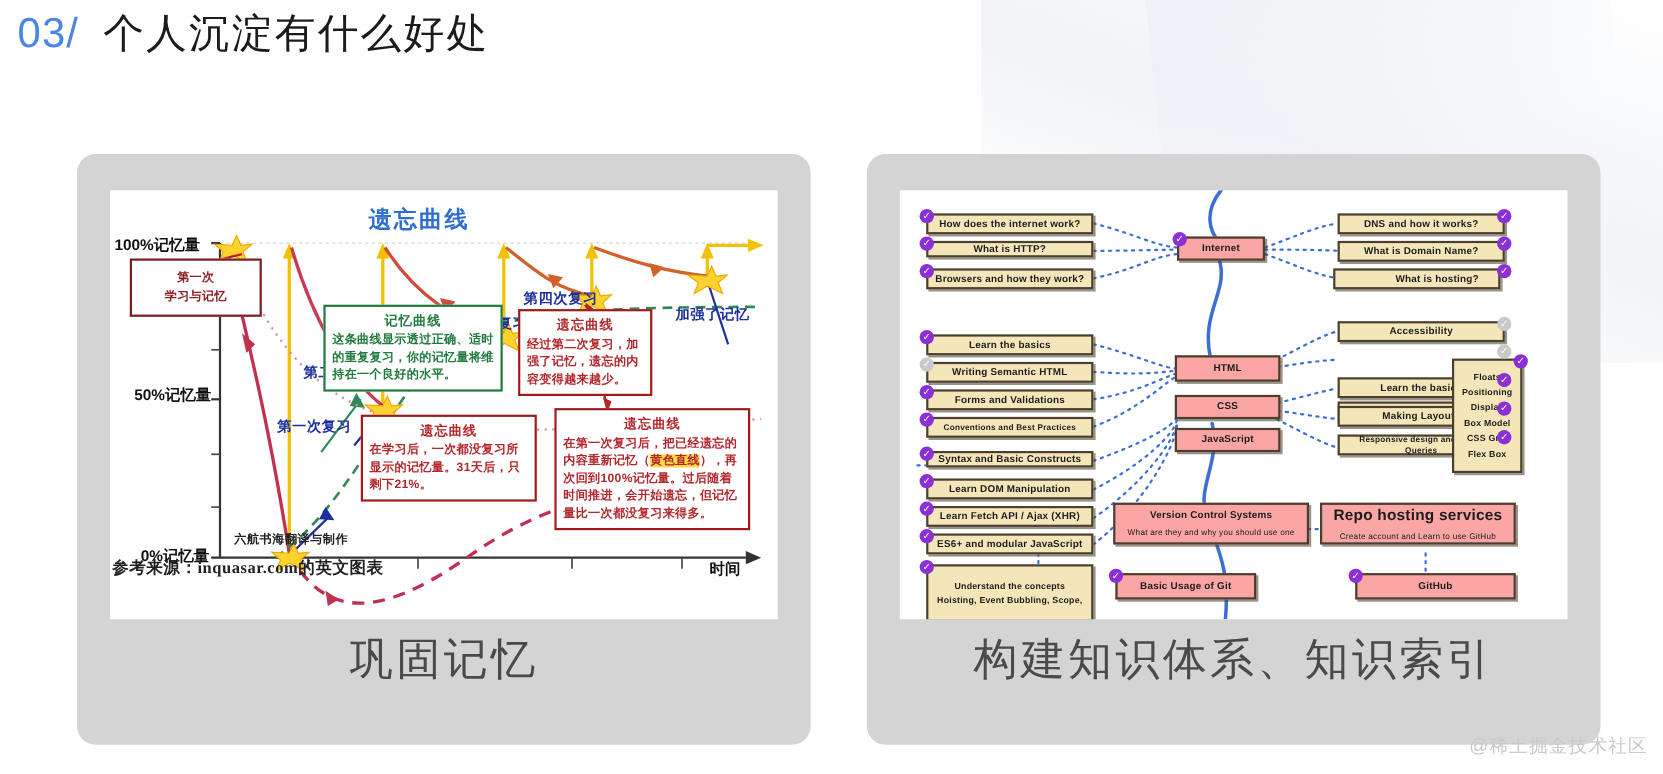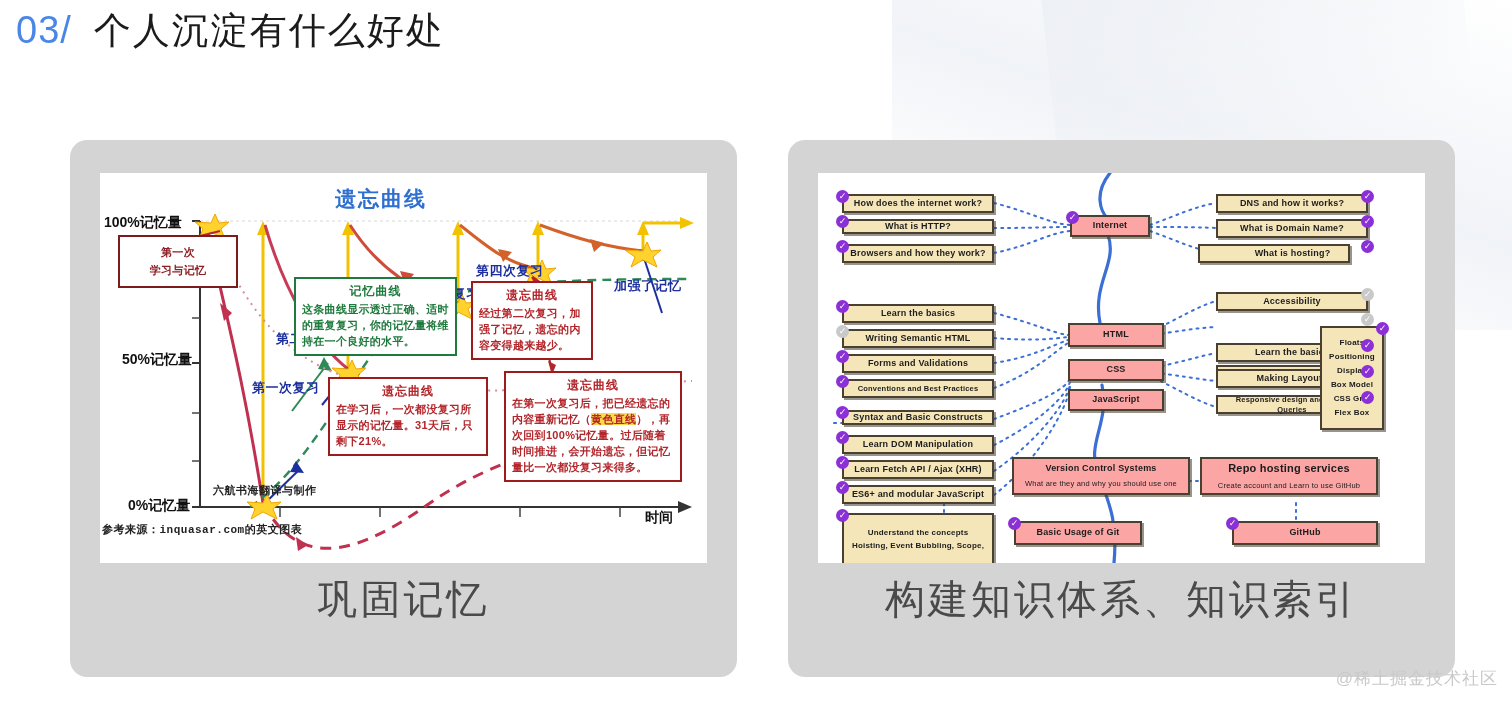--- a/index.html
+++ b/index.html
@@ -73,23 +73,23 @@
   #yl0   { left: 28px; top: 324px; }
   .xlab {
     position: absolute; left: 545px; top: 336px;
     font-size: 14px; font-weight: bold; color: #111;
   }
   .credit1 {
     position: absolute; left: 113px; top: 310px;
     font-size: 11px; font-weight: bold; color: #222; letter-spacing: .5px;
   }
   .credit2 {
-    position: absolute; left: 2px; top: 349px;
-    font-size: 11px; font-weight: bold; color: #222; letter-spacing: .5px;
-    font-family: Liberation Mono, monospace;
+    position: absolute; left: 2px; top: 334px;
+    font-size: 15px; font-weight: bold; color: #222; letter-spacing: .5px;
+    font-family: Liberation Serif, serif;
   }
   .rev-label {
     position: absolute; font-size: 13px; font-weight: bold;
     color: #1d2f9e; white-space: nowrap; letter-spacing: .5px;
   }
   #rev1 { left: 152px; top: 206px; }
   #rev2 { left: 176px; top: 157px; }
   #rev3 { left: 312px; top: 112px; }
   #rev4 { left: 376px; top:  89px; }
   #rev5 { left: 514px; top: 104px; }
@@ -419,21 +419,21 @@
       <div class="chk" style="left:18px; top:336px;">✓</div>
 
       <div class="mmnode" style="left:398px; top:21px; width:152px; height:19px;">
           <span>DNS and how it works?</span>
         </div>
       <div class="chk" style="left:543px; top:17px;">✓</div>
       <div class="mmnode" style="left:398px; top:46px; width:152px; height:19px;">
           <span>What is Domain Name?</span>
         </div>
       <div class="chk" style="left:543px; top:42px;">✓</div>
-      <div class="mmnode" style="left:380px; top:71px; width:152px; height:19px;padding-left:40px;">
+      <div class="mmnode" style="left:394px; top:71px; width:152px; height:19px;padding-left:40px;">
           <span>What is hosting?</span>
         </div>
       <div class="chk" style="left:543px; top:67px;">✓</div>
 
       <div class="mmnode" style="left:398px; top:119px; width:152px; height:19px;">
           <span>Accessibility</span>
         </div>
       <div class="chk gray" style="left:543px; top:115px;">✓</div>
       <div class="mmnode" style="left:398px; top:144px; width:152px; height:19px;margin-top:48px;">
           <span>SEO Basics</span>
@@ -462,21 +462,21 @@
         <span>Flex Box</span>
       </div>
       <div class="chk" style="left:558px; top:149px;">✓</div>
 
       <div class="mmnode yellow stack" style="left:194px; top:284px; width:178px; height:38px;">
         <span style="font-size:9px;">Version Control Systems</span>
         <span class="sub">What are they and why you should use one</span>
       </div>
 
       <div class="mmnode yellow stack" style="left:382px; top:284px; width:178px; height:38px;">
-        <span style="font-size:11px;">Repo hosting services</span>
+        <span style="font-size:14px;">Repo hosting services</span>
         <span class="sub">Create account and Learn to use GitHub</span>
       </div>
 
       <div class="mmnode yellow" style="left:196px; top:348px; width:128px; height:24px;">
           <span>Basic Usage of Git</span>
         </div>
       <div class="chk" style="left:190px; top:344px;">✓</div>
 
       <div class="mmnode yellow" style="left:414px; top:348px; width:146px; height:24px;">
           <span>GitHub</span>

